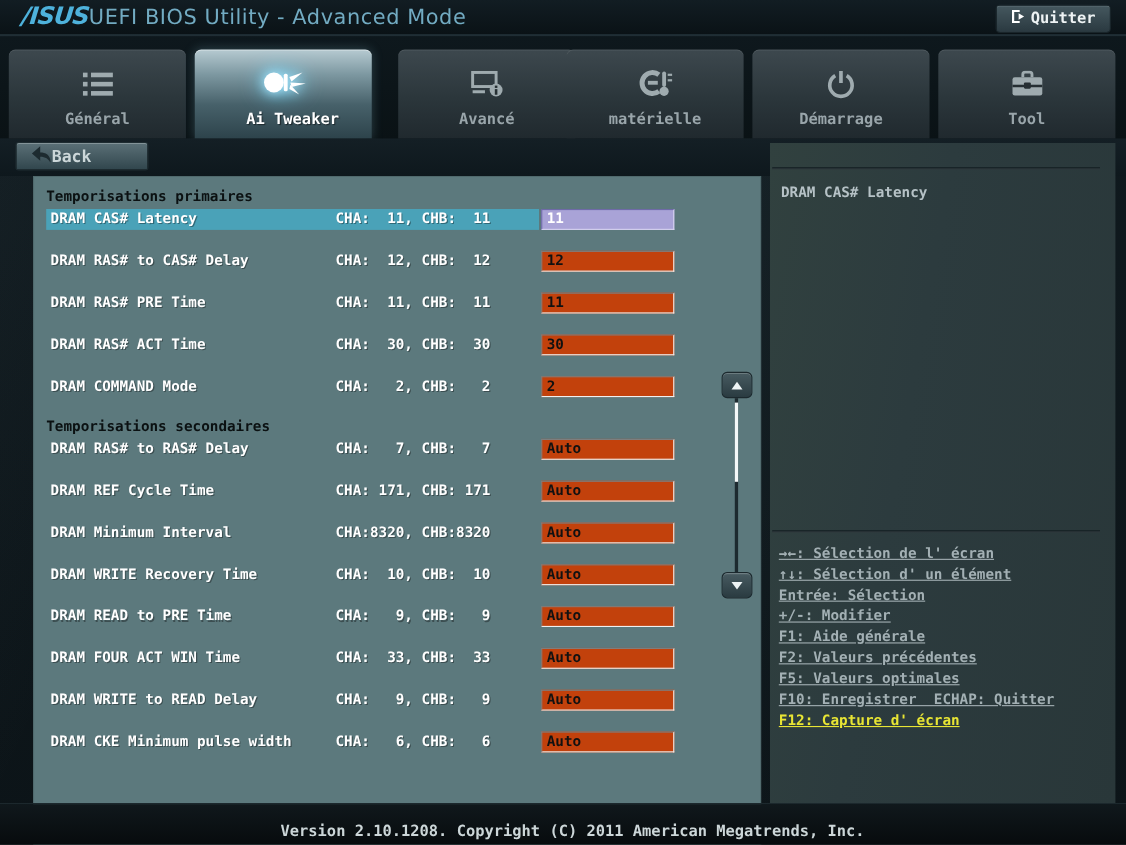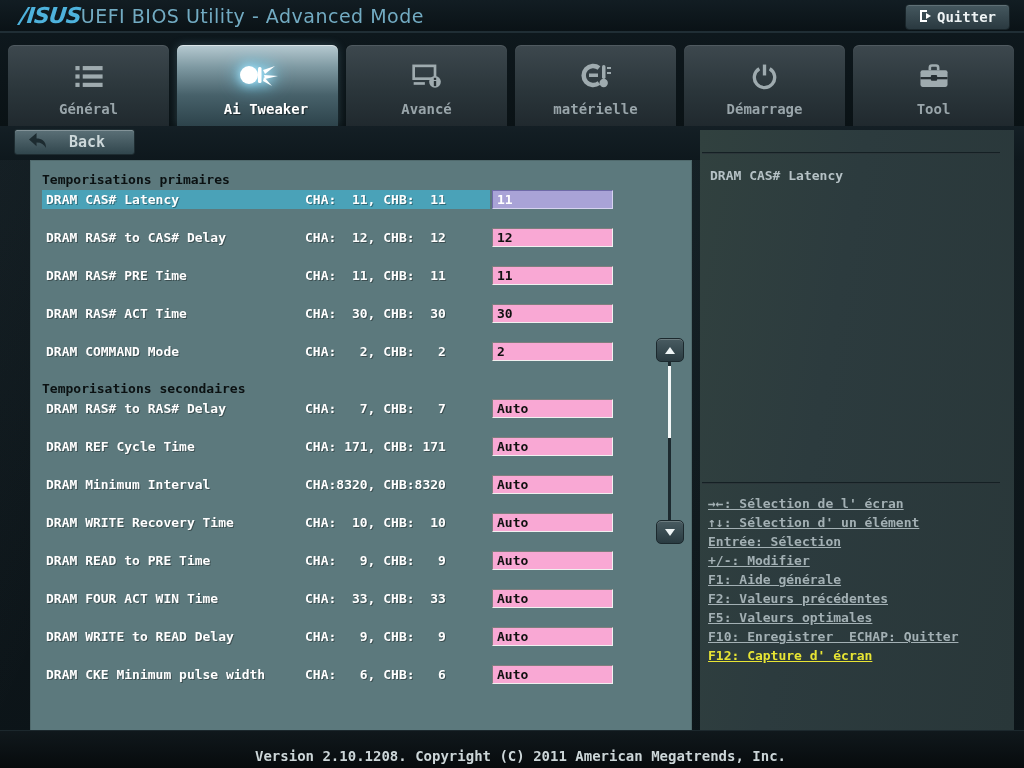--- a/index.html
+++ b/index.html
@@ -65,21 +65,21 @@
   .comet-glow { filter:drop-shadow(0 0 5px #aee9ff) drop-shadow(0 0 9px #6fd4f8); }
 
   
   .crumbbar { position:absolute; top:126px; left:0; width:1024px; height:34px;
     background:linear-gradient(#141f25,#0e181d); }
   .back-btn {
     position:absolute; left:14px; top:3px; width:121px; height:26px;
     background:linear-gradient(#5b7077,#31464d);
     border:1px solid #1e2c31; border-radius:3px;
     box-shadow:inset 0 1px 0 rgba(255,255,255,0.25);
-    display:flex; align-items:center; gap:22px; padding-left:13px;
+    display:flex; align-items:center; gap:0; padding-left:13px;
     color:#ccd7d9; font-size:15px; font-weight:bold; cursor:pointer;
   }
   .crumb-text { position:absolute; left:150px; top:8px; font-size:14px; font-weight:bold; }
   .crumb-prefix { color:#93a5aa; }
   .crumb-current { color:#ffffff; }
 
   
   .main-panel {
     position:absolute; left:30px; top:160px; width:662px; height:700px;
     background:#5c797d;
@@ -98,21 +98,21 @@
   }
   .setting-row.selected .row-bar { background:#4aa2b8; }
   .row-label {
     width:259px; flex:none; color:#ffffff; font-size:13px; font-weight:bold;
     text-shadow:1px 1px 0 rgba(0,0,0,0.35); white-space:pre;
   }
   .row-info { color:#ffffff; font-size:13px; font-weight:bold;
     text-shadow:1px 1px 0 rgba(0,0,0,0.35); white-space:pre; }
   .row-field {
     position:absolute; left:462px; top:0; width:121px; height:19px;
-    background:#f9a8d4; color:#111; font-size:13px; font-weight:bold;
+    background:#c2410c; color:#111; font-size:13px; font-weight:bold;
     line-height:17px; padding-left:4px; white-space:pre; cursor:pointer;
     border:1px solid; border-color:#7e7e7e #f0f0f0 #f0f0f0 #7e7e7e;
   }
   .row-field.selected {
     background:#a9a3d7; color:#ffffff;
     border-color:#6f6aa8 #d6d3f0 #d6d3f0 #6f6aa8;
   }
 
   
   .scroll-btn {
@@ -196,21 +196,21 @@
         <circle cx="11" cy="13" r="9"></circle>
         <rect x="20" y="5" width="3.5" height="16" rx="1.5"></rect>
         <path d="M25 8 L37 4 L27 12 Z"></path>
         <path d="M26 13 L40 14 L27 17 Z"></path>
         <path d="M25 19 L34 24 L26 15 Z"></path>
       </g>
         </svg>
     </div>
     <div class="tab-label">Ai Tweaker</div>
   </div>
-  <div class="tab" style="left:346px">
+  <div class="tab" style="left:362px">
     <div class="tab-icon">
       <svg width="32" height="26" viewBox="0 0 30 24">
         <rect x="2.5" y="2.5" width="20" height="12" fill="none" stroke="#9fabaf" stroke-width="2.5"></rect>
         <line x1="2.5" y1="19" x2="13" y2="19" stroke="#9fabaf" stroke-width="2.5"></line>
         <circle cx="22.5" cy="17.5" r="5.5" fill="#9fabaf"></circle>
         <rect x="21.4" y="13.7" width="2.2" height="2" fill="#262f33"></rect>
         <rect x="21.4" y="16.7" width="2.2" height="4.8" fill="#262f33"></rect>
       </svg>
     </div>
     <div class="tab-label">Avancé</div>

